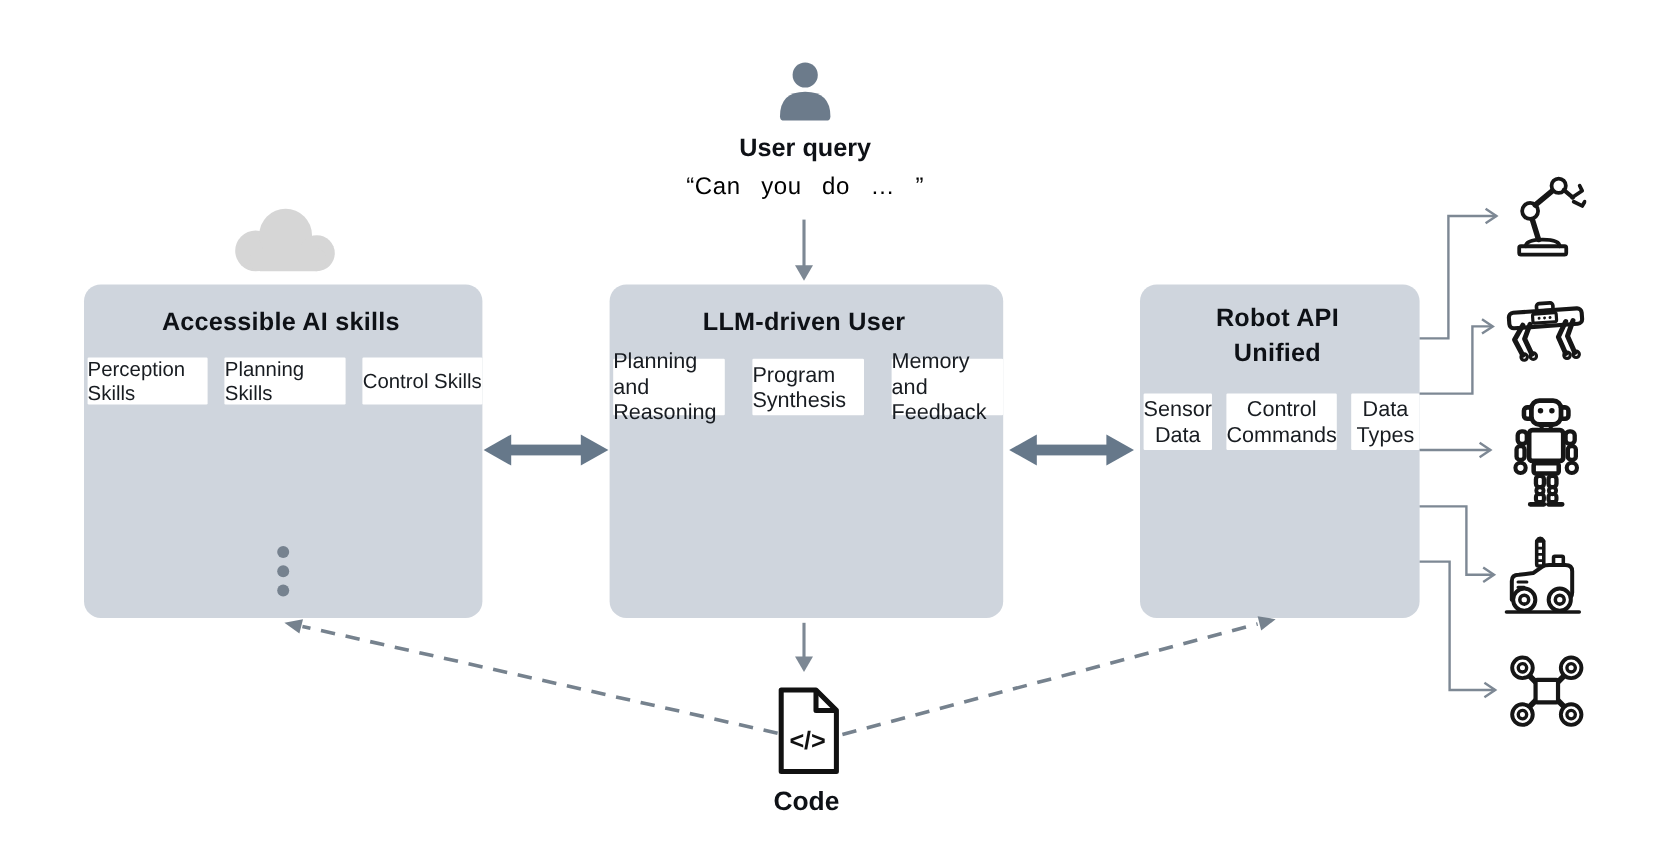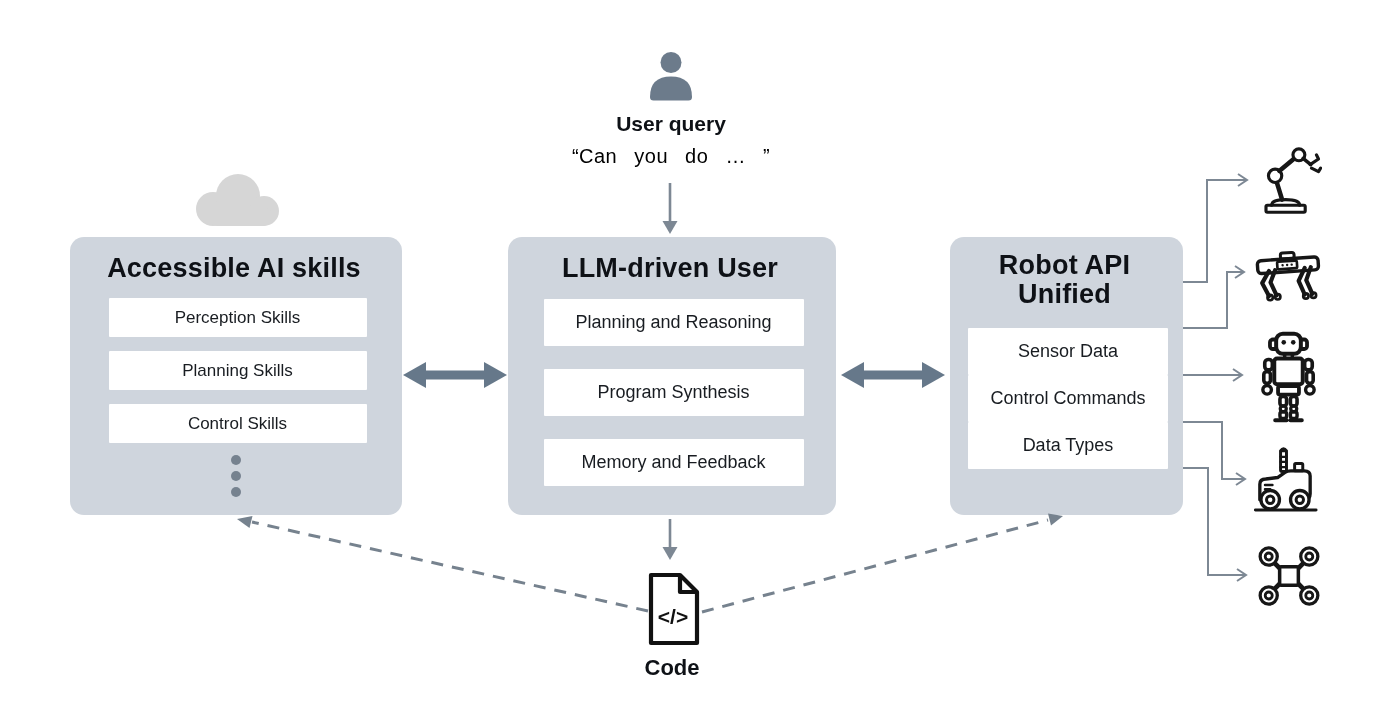--- a/index.html
+++ b/index.html
@@ -5,35 +5,35 @@
   html,body{margin:0;padding:0;background:#ffffff;}
   .stage{
     position:relative;width:1386px;height:706px;background:#ffffff;overflow:hidden;
     font-family:"Liberation Sans", sans-serif;color:#15181c;
   }
   .abs{position:absolute;}
   
   .panel{position:absolute;background:#cfd5dd;border-radius:14px;}
   .panel-title{
     position:absolute;top:17px;left:0;right:4px;text-align:center;
-    font-weight:700;font-size:27px;color:#0e1116;letter-spacing:.2px;line-height:29px;
+    font-weight:700;font-size:21px;color:#0e1116;letter-spacing:.2px;line-height:29px;
   }
-  .items{position:absolute;left:3px;right:0;display:flex;flex-direction:column;align-items:center;}
+  .items{position:absolute;left:3px;right:0;display:flex;flex-direction:row;align-items:center;}
   .item{
     background:#ffffff;display:flex;align-items:center;justify-content:center;
     color:#181c21;border-radius:1px;
   }
   #panel-skills{left:70px;top:237px;width:332px;height:278px;}
   #panel-skills .items{top:61px;gap:14px;}
   #panel-skills .item{width:258px;height:39px;font-size:17px;}
   #panel-agent{left:508px;top:237px;width:328px;height:278px;}
   #panel-agent .items{top:62px;gap:23px;}
   #panel-agent .item{width:260px;height:47px;font-size:18px;}
   #panel-api{left:950px;top:237px;width:233px;height:278px;}
-  #panel-api .items{top:91px;gap:0;}
+  #panel-api .items{top:91px;gap:12px;text-align:center;}
   #panel-api .item{width:200px;height:47px;font-size:18px;}
   .dots{position:absolute;left:0;right:0;top:218px;display:flex;flex-direction:column;align-items:center;gap:6px;}
   .dot{width:10px;height:10px;border-radius:50%;background:#76828f;}
   
   .user-block{position:absolute;left:545px;top:112px;width:252px;text-align:center;}
   .user-title{font-weight:700;font-size:21px;color:#0e1116;}
   .user-quote{margin-top:9px;font-size:20px;color:#000000;word-spacing:11px;letter-spacing:.5px;}
   
   .code-label{position:absolute;left:617px;top:655px;width:110px;text-align:center;font-weight:700;font-size:22px;color:#0e1116;}
   .overlay{position:absolute;left:0;top:0;pointer-events:none;}

